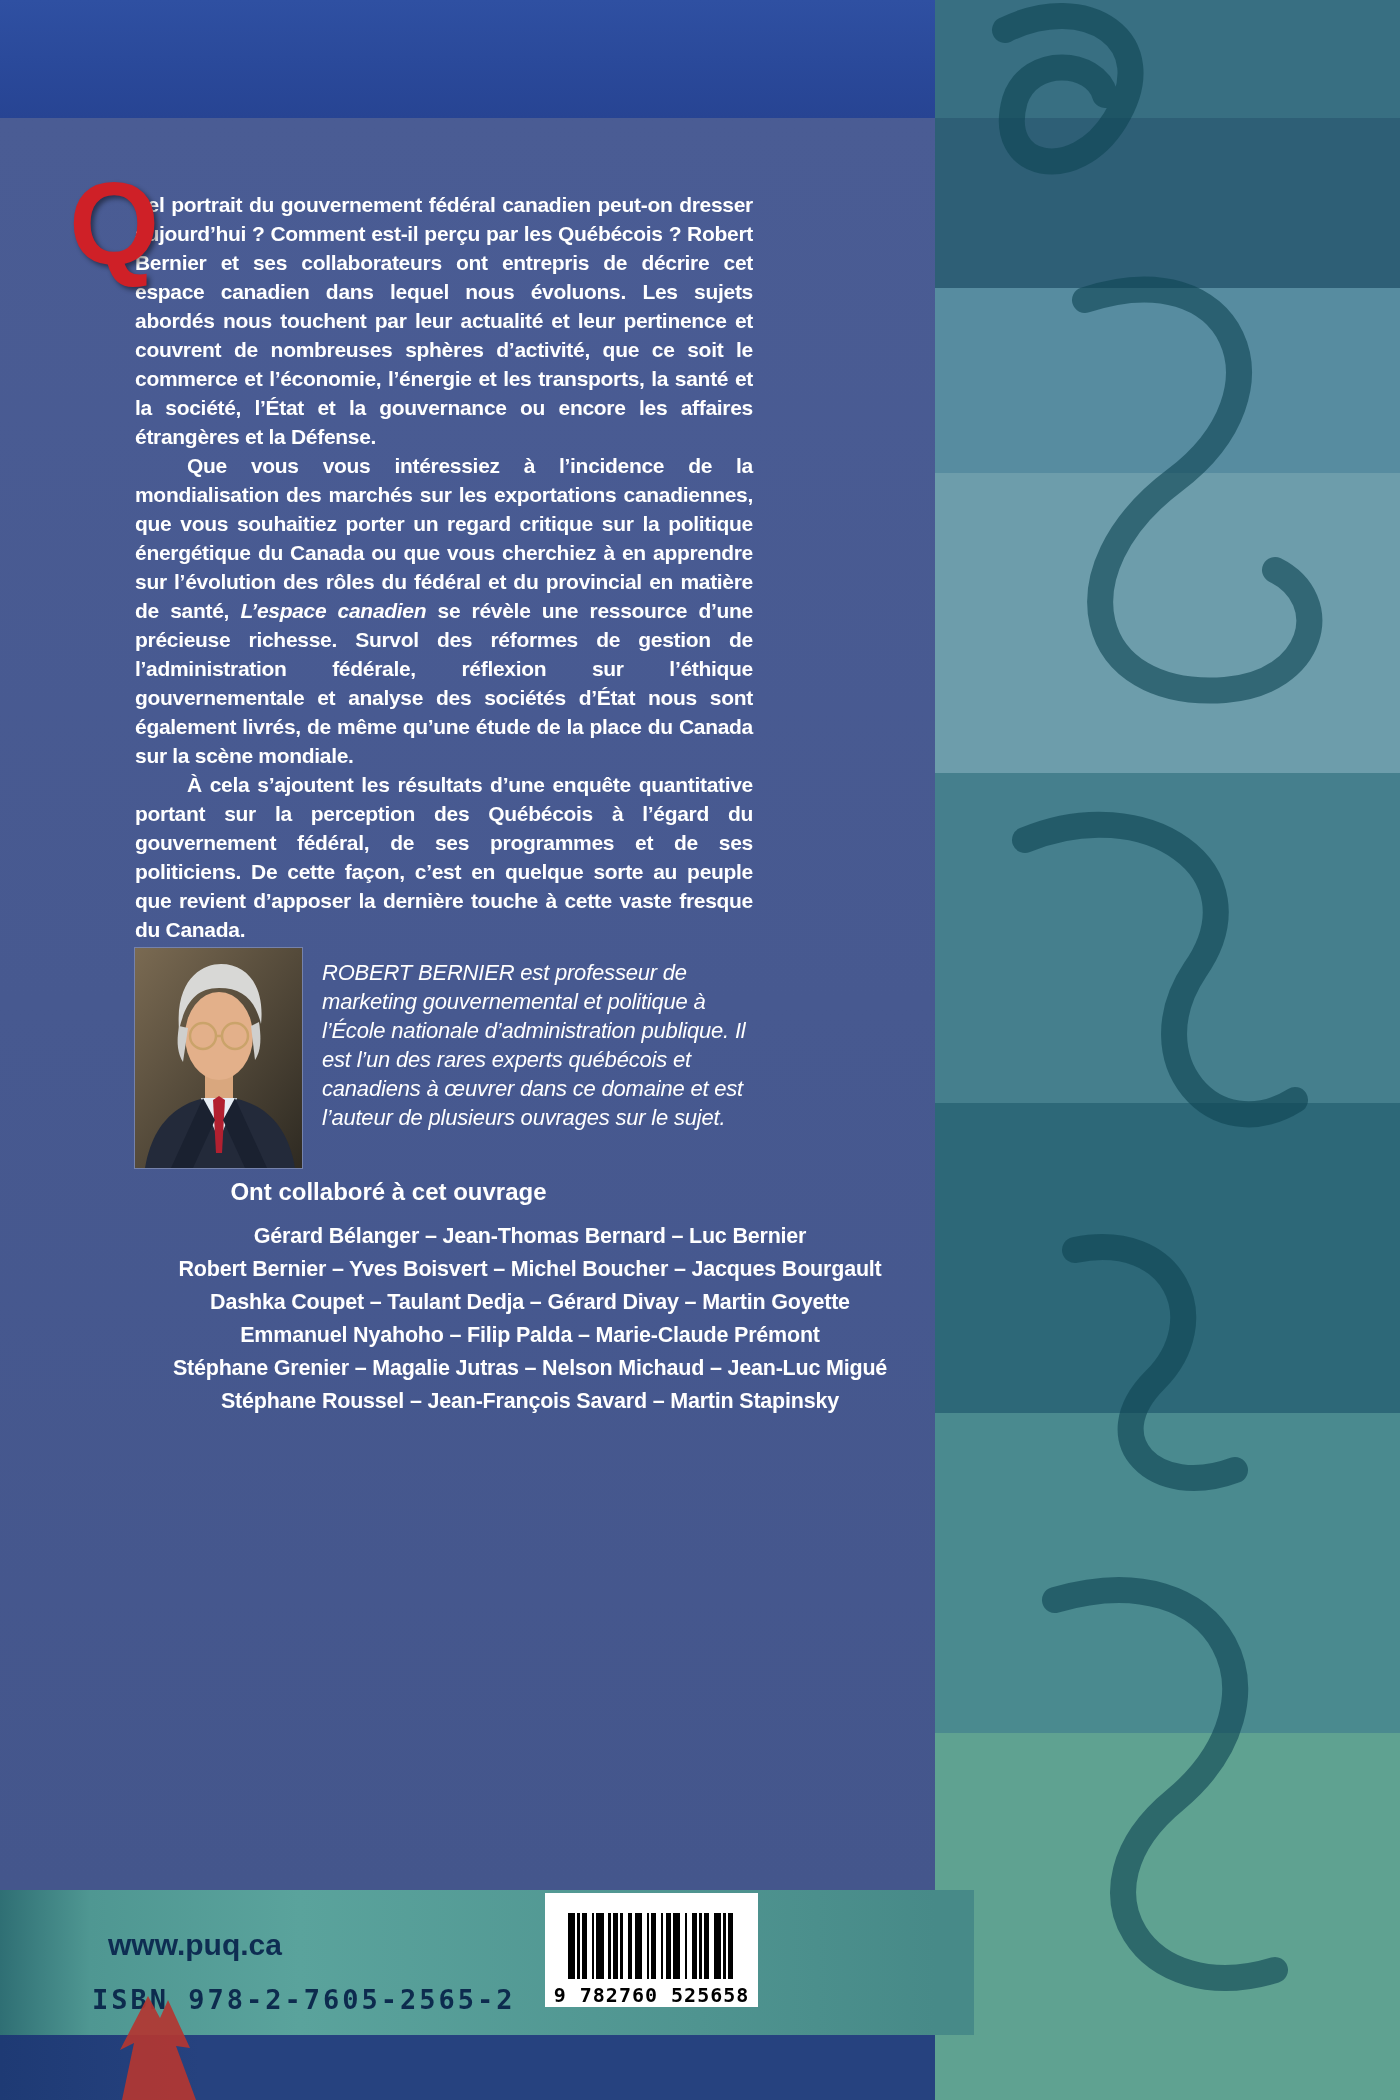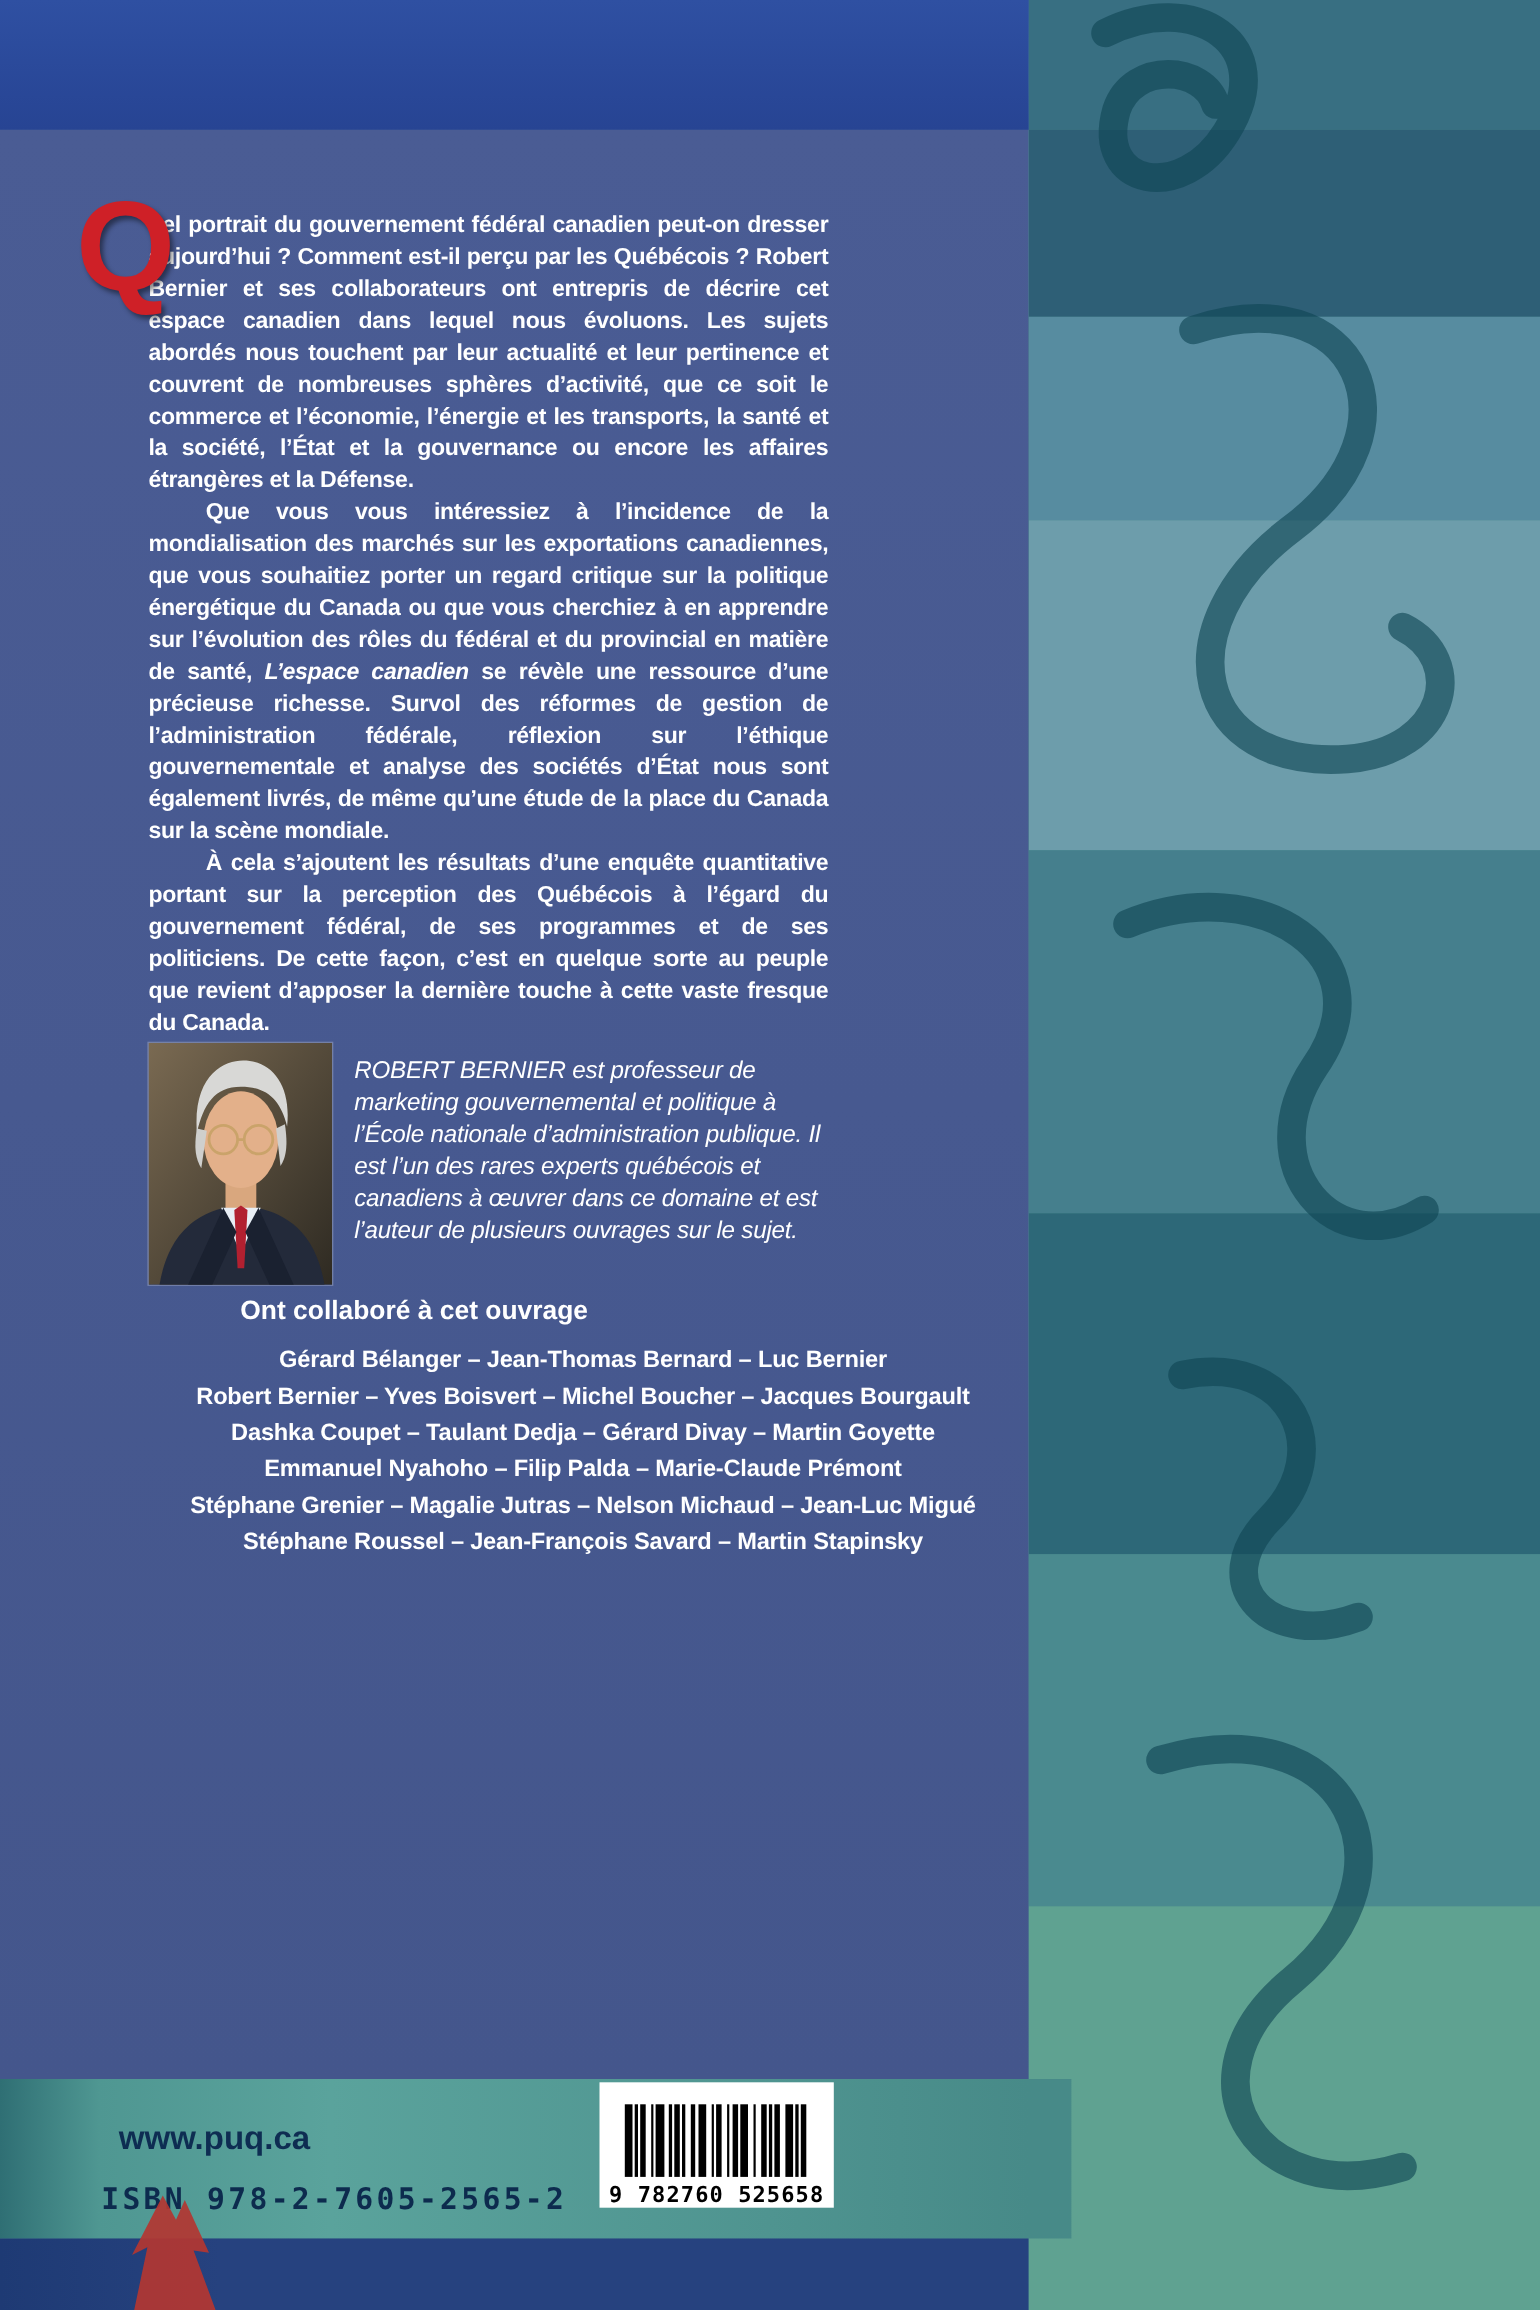--- a/index.html
+++ b/index.html
@@ -38,21 +38,21 @@
   .em-italic{font-style:italic;}
 
   
   .author-photo{position:absolute;left:135px;top:830px;width:167px;height:220px;
                 box-shadow:0 0 0 1px rgba(255,255,255,.25);}
   .author-bio{position:absolute;left:322px;top:840px;width:450px;color:#ffffff;
               font-style:italic;font-weight:normal;font-size:22px;line-height:29px;
               letter-spacing:-0.2px;}
 
   
-  .contrib-heading{position:absolute;left:0;top:1060px;width:753px;text-align:center;
+  .contrib-heading{position:absolute;left:12px;top:1060px;width:753px;text-align:center;
                    color:#ffffff;font-weight:bold;font-size:24px;}
   .contrib-lines{position:absolute;left:0;top:1102px;width:1060px;text-align:center;
                  color:#ffffff;font-weight:bold;font-size:21.5px;line-height:33px;
                  letter-spacing:-0.2px;}
 
   
   .footer-band{position:absolute;left:0;top:1890px;width:974px;height:145px;
                background:linear-gradient(90deg,#2f6f74 0px,#4f9792 90px,#5aa39c 300px,#4f9490 700px,#478a88 935px);}
   .website{position:absolute;left:108px;top:38px;font-size:30px;font-weight:bold;
            color:#0e2d52;}

